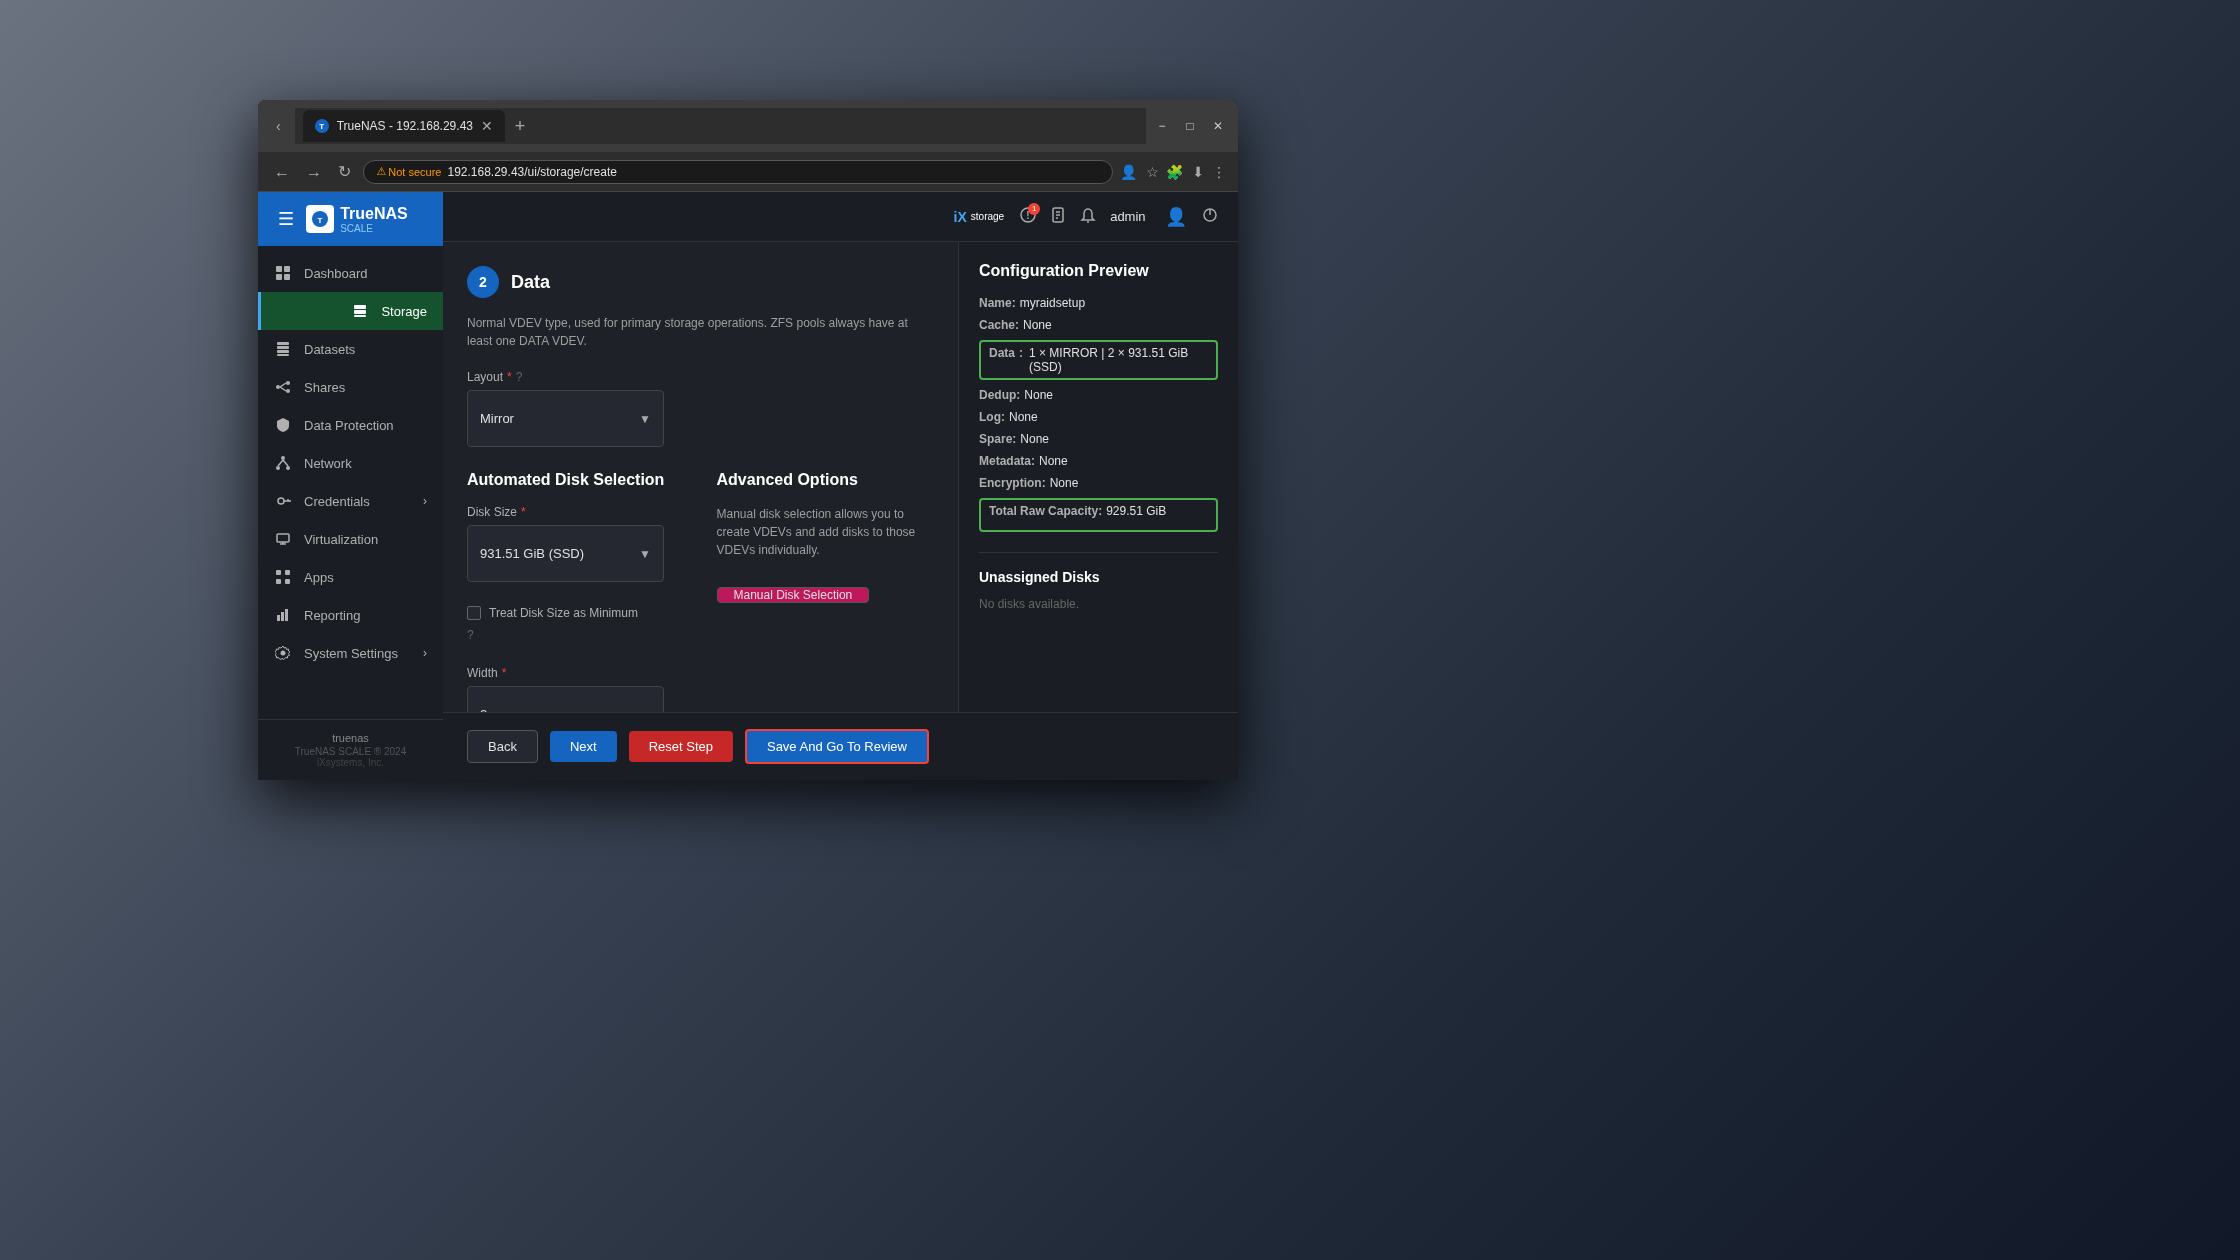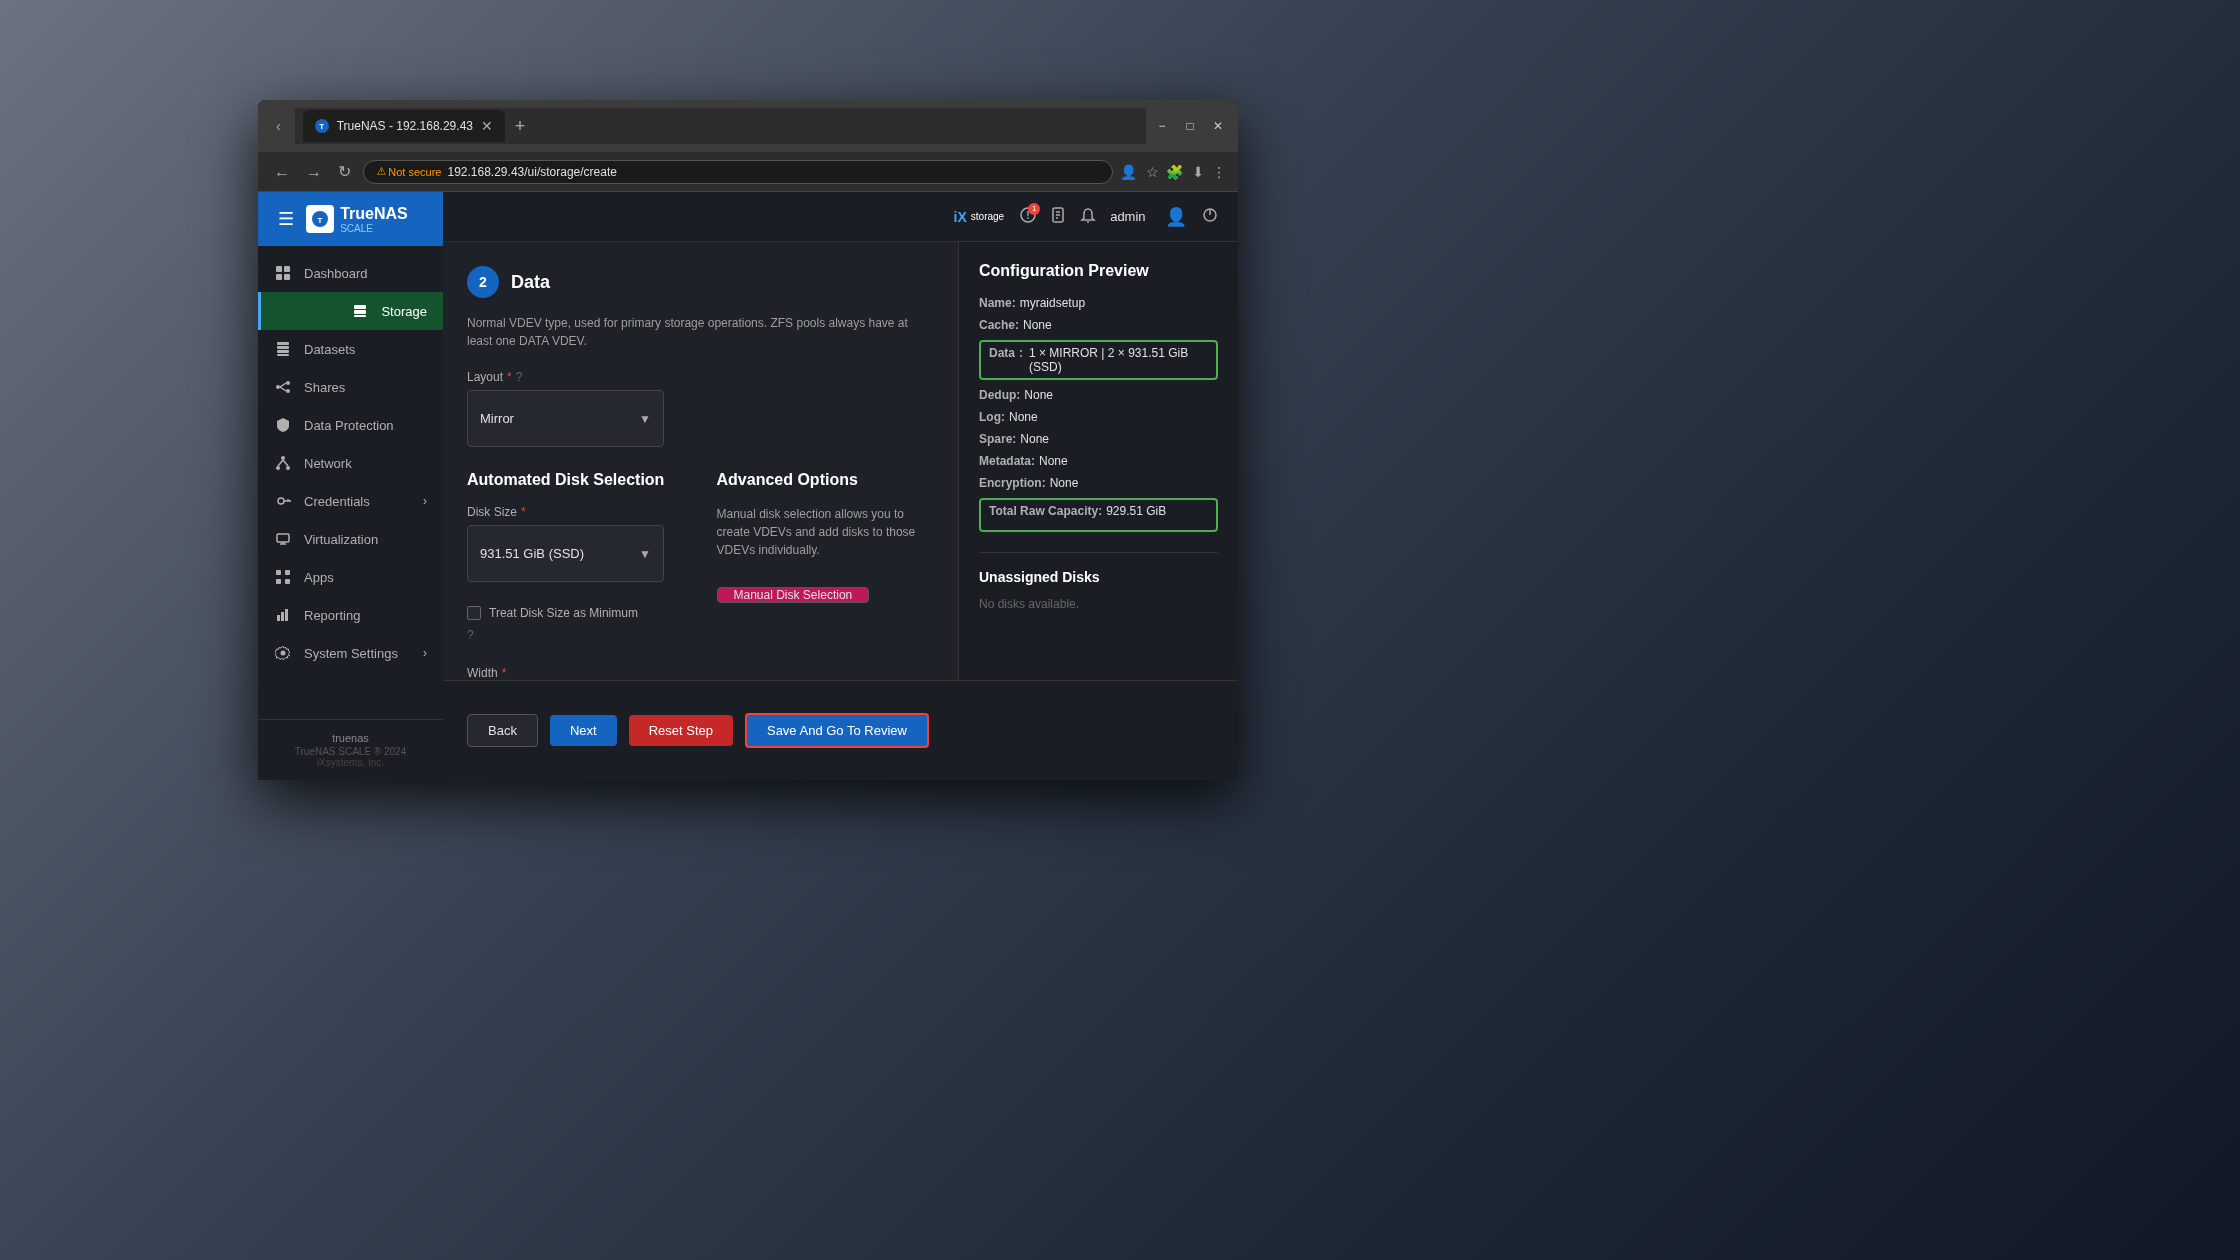--- a/index.html
+++ b/index.html
@@ -544,21 +544,21 @@
     .unassigned-empty {
       color: #666;
       font-size: 12px;
     }
 
     
     .bottom-bar {
       display: flex;
       align-items: center;
       gap: 12px;
-      padding: 32px 24px;
+      padding: 16px 24px;
       background: #1a1d23;
       border-top: 1px solid #333;
       flex-shrink: 0;
     }
 
     .btn {
       padding: 8px 20px;
       border-radius: 4px;
       font-size: 13px;
       cursor: pointer;

